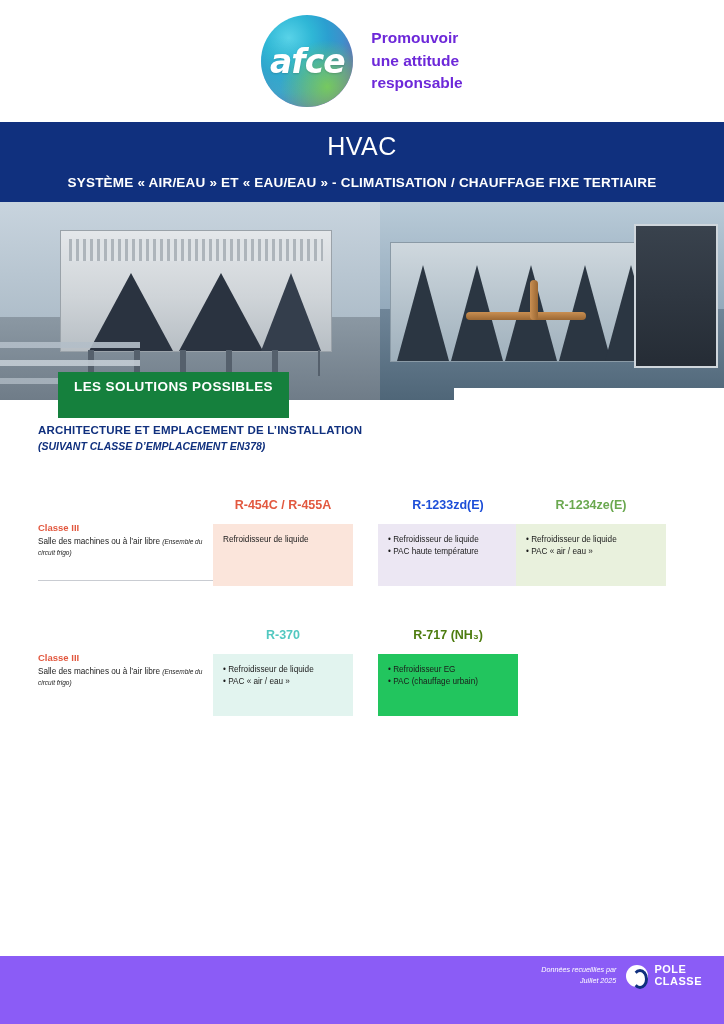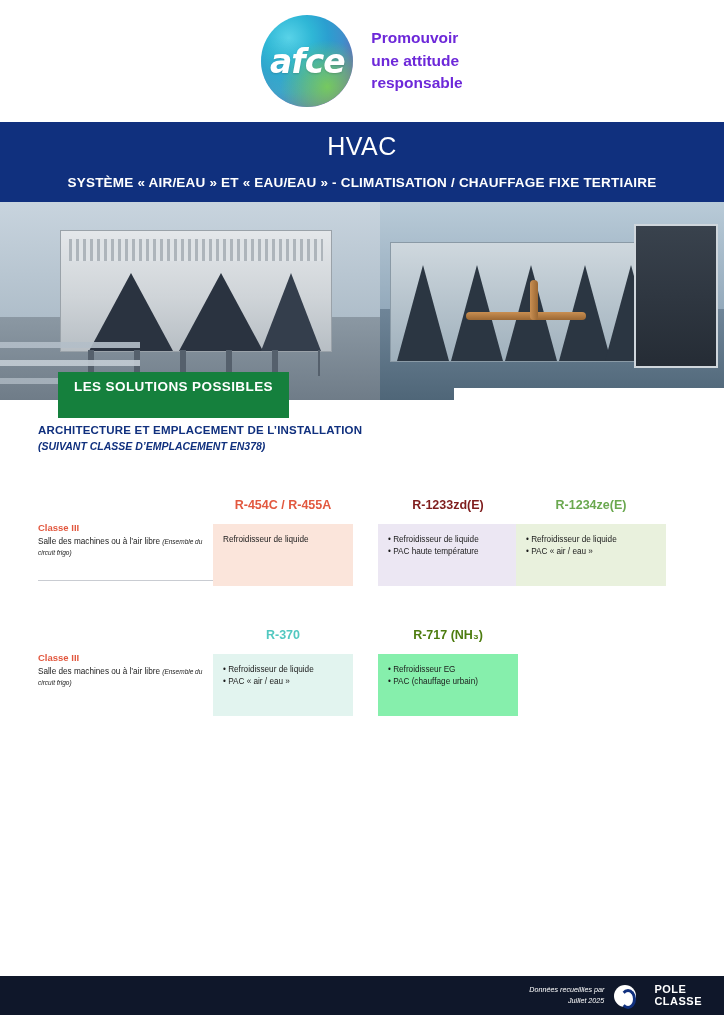--- a/index.html
+++ b/index.html
@@ -251,23 +251,23 @@
     top: 82px;
     width: 180px;
     border-top: 1px solid #c9ccd2;
   }
 
   
   .footer {
     position: absolute;
     left: 0;
     right: 0;
-    bottom: 9px;
-    height: 39px;
-    background: #0f172a;
+    bottom: 0;
+    height: 68px;
+    background: #8b5cf6;
     color: #ffffff;
   }
   .footer-inner {
     position: absolute;
     right: 22px;
     top: 8px;
     display: flex;
     align-items: center;
     gap: 10px;
   }
@@ -294,21 +294,20 @@
     width: 10px; height: 14px;
     border: 3px solid #10307e;
     border-radius: 50%;
     border-left-color: transparent;
   }
   .f-name {
     font-size: 11px;
     font-weight: bold;
     line-height: 1.05;
     letter-spacing: .5px;
-    margin-left: 12px;
   }
 </style>
 </head>
 <body>
 
 <div class="header">
   <div class="logo-wrap">
     <div class="logo-circle"></div>
     <div class="logo-text">afce</div>
   </div>
@@ -370,21 +369,21 @@
           <i>(Ensemble du circuit frigo)</i>
         </div>
       </div>
       <div class="classline"></div>
 
       <div class="col-head" style="left:175px;width:140px;color:#e2583f;">R-454C / R-455A</div>
       <div class="cell" style="left:175px;width:140px;height:62px;background:#fbe5db;">
         <div>Refroidisseur de liquide</div>
       </div>
 
-      <div class="col-head" style="left:340px;width:140px;color:#7f1d1d;">R-1233zd(E)</div>
+      <div class="col-head" style="left:340px;width:140px;color:#1d4ed8;">R-1233zd(E)</div>
       <div class="cell" style="left:340px;width:140px;height:62px;background:#ece7f3;">
         <div>• Refroidisseur de liquide</div>
         <div>• PAC haute température</div>
       </div>
 
       <div class="col-head" style="left:478px;width:150px;color:#6aa84f;">R-1234ze(E)</div>
       <div class="cell" style="left:478px;width:150px;height:62px;background:#e9f1dd;">
         <div>• Refroidisseur de liquide</div>
         <div>• PAC « air / eau »</div>
       </div>
@@ -399,21 +398,21 @@
         </div>
       </div>
 
       <div class="col-head" style="left:175px;width:140px;color:#52c8c0;">R-370</div>
       <div class="cell" style="left:175px;width:140px;height:62px;background:#e2f4ef;">
         <div>• Refroidisseur de liquide</div>
         <div>• PAC « air / eau »</div>
       </div>
 
       <div class="col-head" style="left:340px;width:140px;color:#4d7c0f;">R-717 (NH₃)</div>
-      <div class="cell" style="left:340px;width:140px;height:62px;background:#86efac;">
+      <div class="cell" style="left:340px;width:140px;height:62px;background:#22c55e;">
         <div>• Refroidisseur EG</div>
         <div>• PAC (chauffage urbain)</div>
       </div>
     </div>
 
   </div>
 </div>
 
 <div class="footer">
   <div class="footer-inner">

